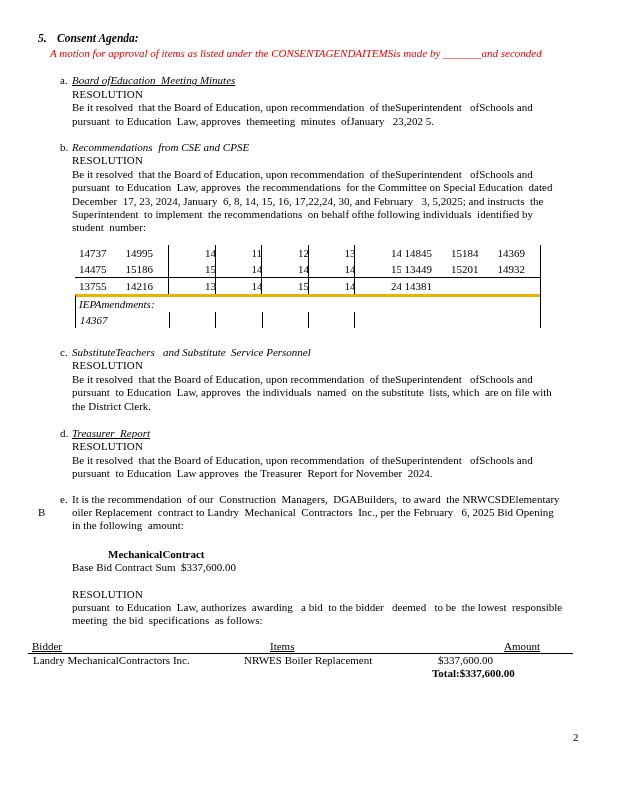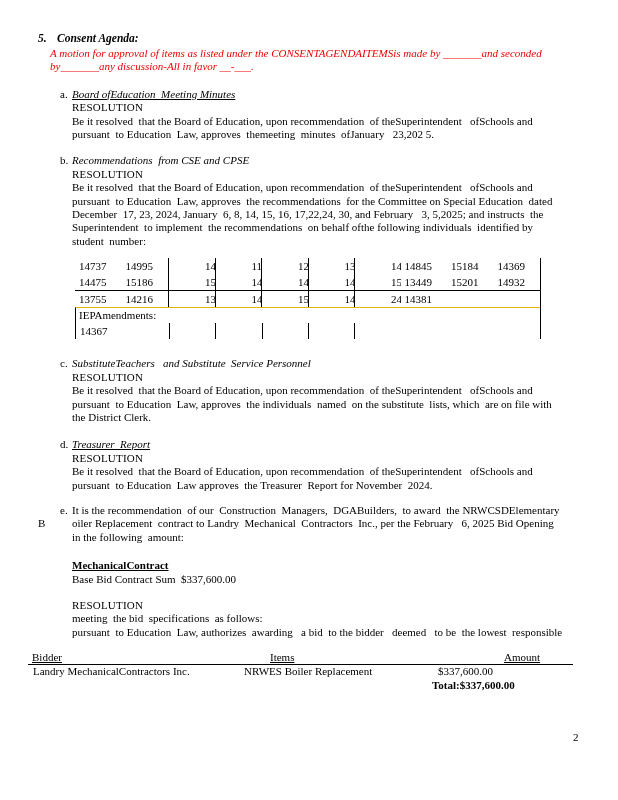--- a/index.html
+++ b/index.html
@@ -30,25 +30,25 @@
   .m-c { margin-top:18px; }
   .m-d { margin-top:14px; }
   .m-e { margin-top:12px; }
 
   
   .stable { margin:10px 0 0 3px; width:466px; border-right:1px solid #000; }
   .srow { display:grid; grid-template-columns:repeat(10,1fr); }
   .srow .c { height:16px; line-height:16px; padding-left:4px; overflow:hidden; }
   .srow .c.d { border-left:1px solid #000;padding-left:36px; }
   .srow.r3 { border-top:1px solid #000; }
-  .iep-block { border-top:1px solid #eab308; border-left:1px solid #000; }
+  .iep-block { border-top:3px solid #eab308; border-left:1px solid #000;font-style:italic; }
   .iep-label { height:15px; line-height:15px; padding-left:3px; }
 
   .marginB { position:absolute; left:-34px; top:13.4px; line-height:13.4px; }
-  .mech { margin-top:15px; font-weight:bold; text-decoration:underline; line-height:13.4px; }
+  .mech { margin-top:15px; font-weight:bold; line-height:13.4px;margin-left:36px; }
   .resv { margin-top:13px; }
 
   
   .bidtable { margin:11px 0 0 -10px; width:545px; }
   .bidtable .hdr { display:flex; border-bottom:1px solid #000; line-height:14px; height:15px; }
   .bidtable .col1 { width:215px; flex:none; }
   .bidtable .col2 { width:195px; flex:none; }
   .bidtable .col3 { width:135px; flex:none; }
   .bidtable .hdr .col1 { padding-left:4px; text-decoration:underline; }
   .bidtable .hdr .col2 { padding-left:27px; text-decoration:underline; }
@@ -66,21 +66,20 @@
 <div class="page">
   <div class="inner">
 
     <div class="heading">
       <span class="h-num">5.</span>
       <span>Consent Agenda:</span>
     </div>
 
     <div class="motion">
       <div class="line">A motion for approval of items as listed under the CONSENTAGENDAITEMSis made by _______and seconded</div>
-      <div class="line">by_______any discussion-All in favor __-___.</div>
     </div>
 
     <div class="sec m-a">
       <span class="letter">a.</span>
       <div class="body">
         <div class="title u">Board ofEducation  Meeting Minutes</div>
         <div class="res">RESOLUTION</div>
         <div class="line">Be it resolved  that the Board of Education, upon recommendation  of theSuperintendent   ofSchools and</div>
         <div class="line">pursuant  to Education  Law, approves  themeeting  minutes  ofJanuary   23,202 5.</div>
       </div>
@@ -179,22 +178,22 @@
       <div class="body">
         <span class="marginB">B</span>
         <div class="line">It is the recommendation  of our  Construction  Managers,  DGABuilders,  to award  the NRWCSDElementary</div>
         <div class="line">oiler Replacement  contract to Landry  Mechanical  Contractors  Inc., per the February   6, 2025 Bid Opening</div>
         <div class="line">in the following  amount:</div>
 
         <div class="mech">MechanicalContract</div>
         <div class="line">Base Bid Contract Sum  $337,600.00</div>
 
         <div class="res resv">RESOLUTION</div>
+        <div class="line">pursuant  to Education  Law, authorizes  awarding   a bid  to the bidder   deemed   to be  the lowest  responsible</div>
         <div class="line">meeting  the bid  specifications  as follows:</div>
-        <div class="line">pursuant  to Education  Law, authorizes  awarding   a bid  to the bidder   deemed   to be  the lowest  responsible</div>
       </div>
     </div>
 
     <div class="bidtable">
       <div class="hdr">
         <span class="col1">Bidder</span>
         <span class="col2">Items</span>
         <span class="col3">Amount</span>
       </div>
       <div class="datarow">

